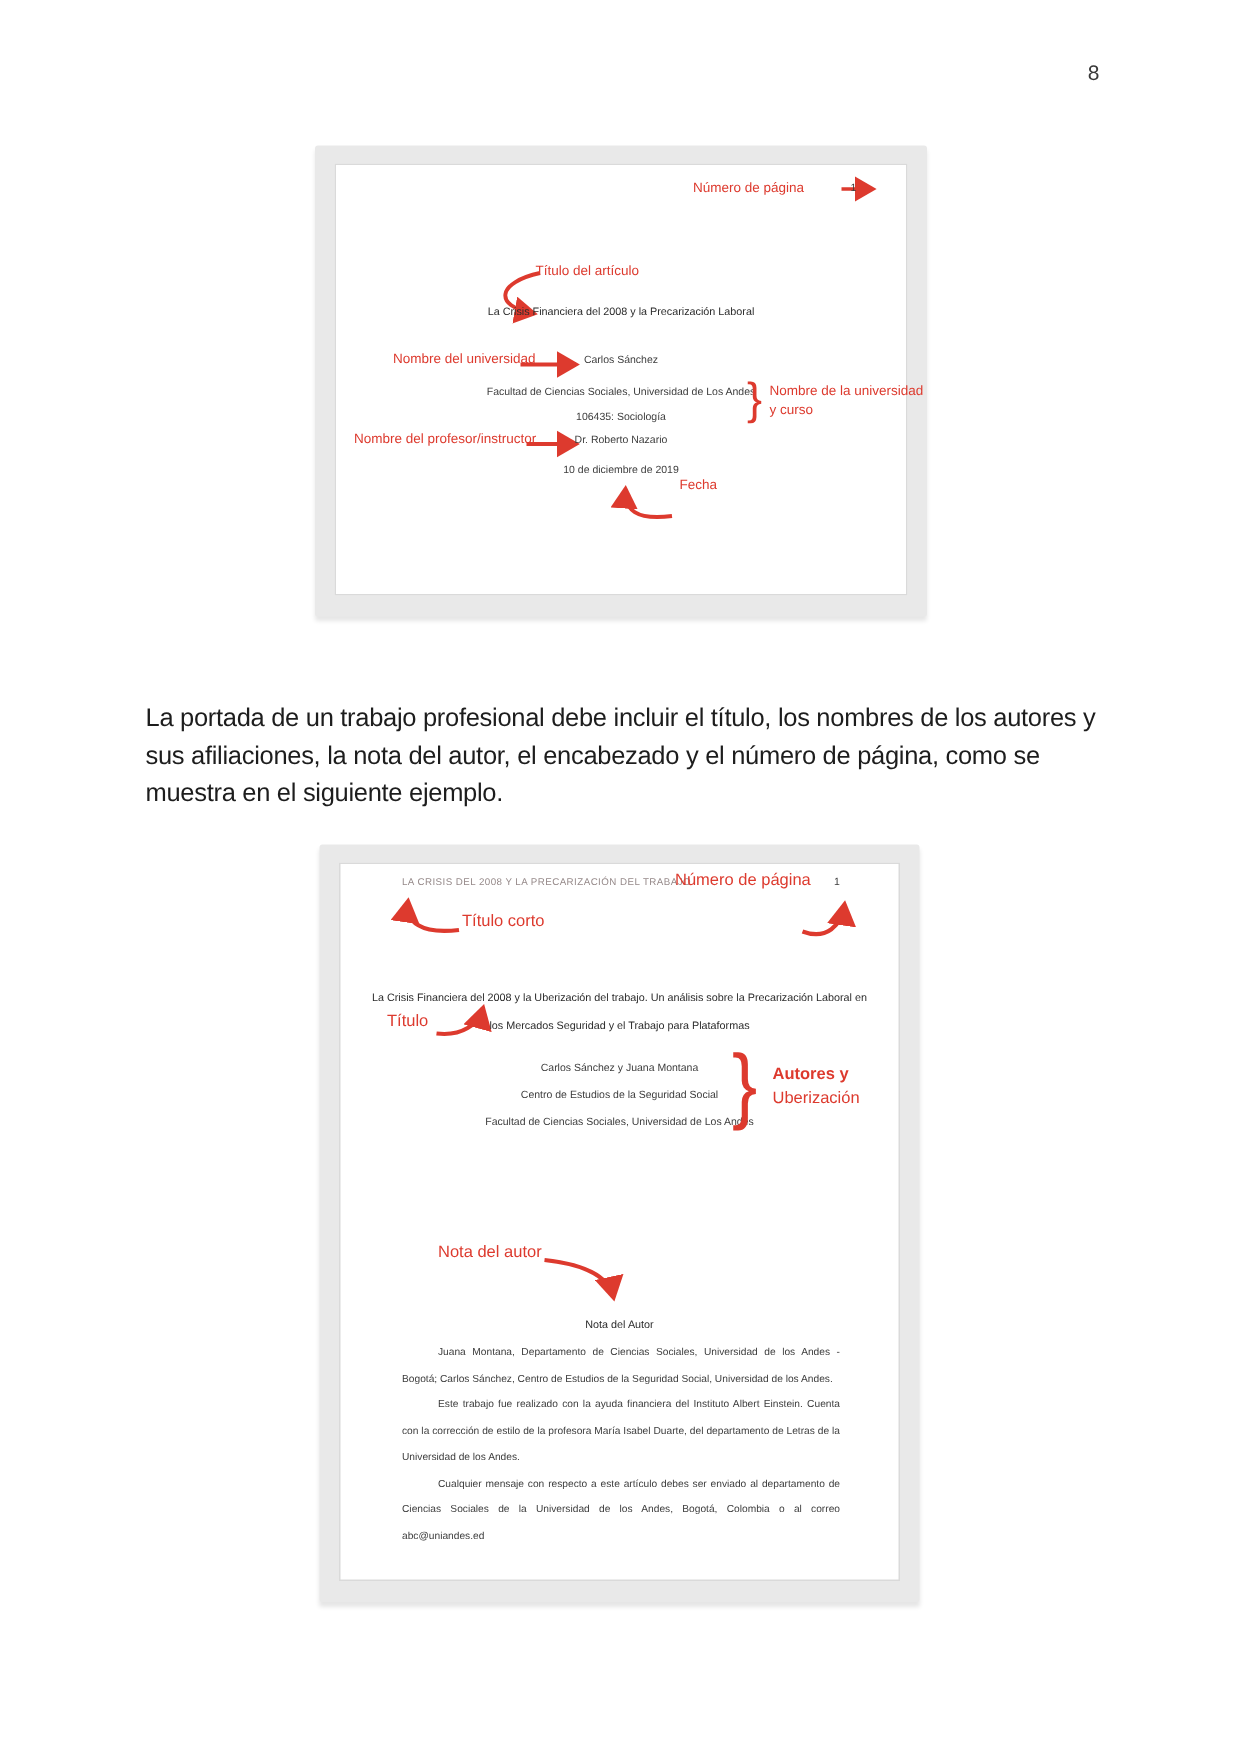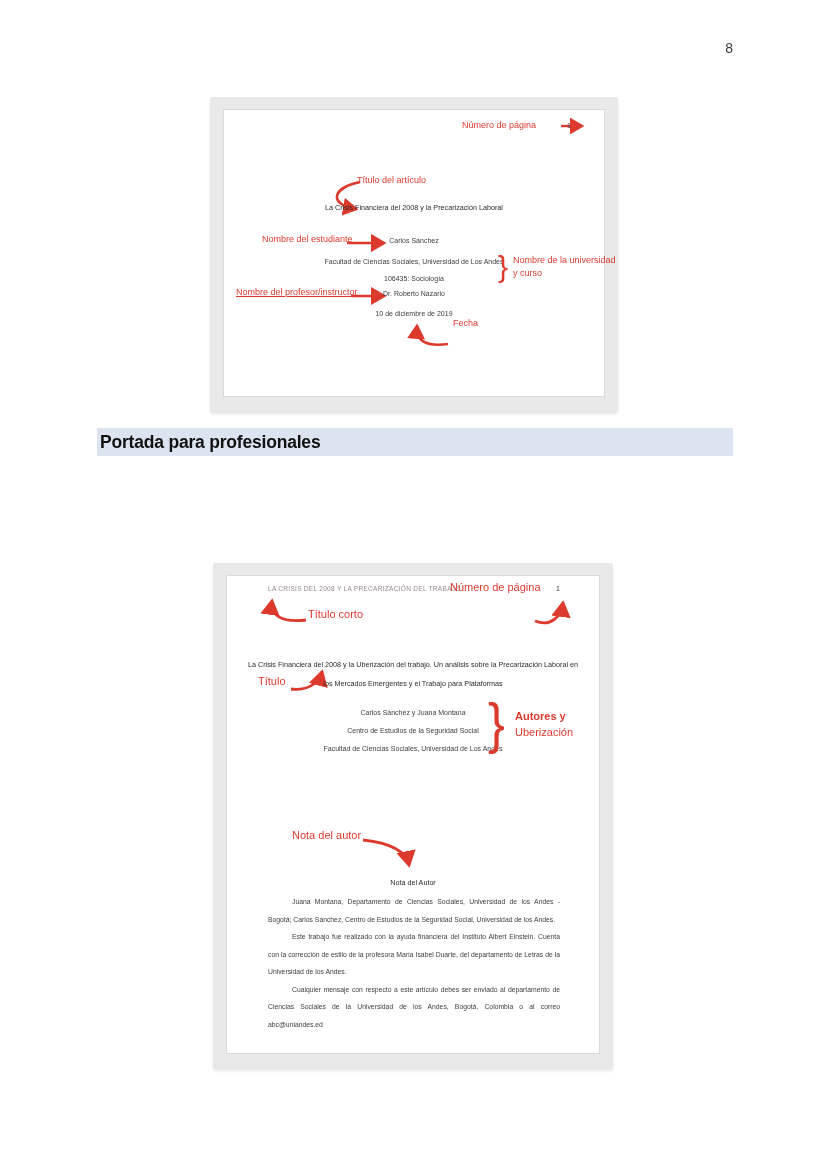--- a/index.html
+++ b/index.html
@@ -80,39 +80,37 @@
       <path d="M 141 199 L 174 199" stroke="#dd3a2e" stroke-width="2.6" fill="none" marker-end="url(#ah1)"></path>
       <path d="M 238 247 C 214 250 206 243 207 229" stroke="#dd3a2e" stroke-width="2.6" fill="none" marker-end="url(#ah1)"></path>
     </svg>
 
     <div class="abs ann" style="left:252px; top:23px;">Número de página</div>
     <div class="abs doc7" style="left:357px; top:25px;">1</div>
 
     <div class="abs ann" style="left:127px; top:78px;margin-left:20px;">Título del artículo</div>
     <div class="abs doc7b center" style="top:106px;">La Crisis Financiera del 2008 y la Precarización Laboral</div>
 
-    <div class="abs ann" style="left:52px; top:137px;">Nombre del estudiante</div>
+    <div class="abs ann" style="left:52px; top:137px;">Nombre del universidad</div>
     <div class="abs doc7 center" style="top:140px;">Carlos Sánchez</div>
 
     <div class="abs doc7 center" style="top:161px;">Facultad de Ciencias Sociales, Universidad de Los Andes</div>
     <div class="abs doc7 center" style="top:178px;">106435: Sociología</div>
     <div class="abs brace" style="left:288px; top:155px; font-size:30px;">}</div>
     <div class="abs ann" style="left:303px; top:158px;">Nombre de la universidad</div>
     <div class="abs ann" style="left:303px; top:171px;">y curso</div>
 
-    <div class="abs ann" style="left:26px; top:190px;text-decoration:underline;">Nombre del profesor/instructor</div>
+    <div class="abs ann" style="left:26px; top:190px;">Nombre del profesor/instructor</div>
     <div class="abs doc7 center" style="top:193px;">Dr. Roberto Nazario</div>
 
     <div class="abs doc7 center" style="top:213px;">10 de diciembre de 2019</div>
     <div class="abs ann" style="left:243px; top:221px;">Fecha</div>
   </div>
 
-  <div class="heading-bar">
-    <h2>Portada para profesionales</h2>
-  </div>
+  <p class="body-par">La portada de un trabajo profesional debe incluir el título, los nombres de los autores y sus afiliaciones, la nota del autor, el encabezado y el número de página, como se muestra en el siguiente ejemplo.</p>
 
   <div class="shot shot2" style="left:213px; top:563px; width:400px; height:505px;">
     <div class="paper"></div>
 
     <svg class="arrows" width="400" height="505" viewBox="0 0 400 505">
       <defs>
         <marker id="ah2" markerWidth="7" markerHeight="7" refX="5" refY="3.5" orient="auto">
           <path d="M0,0 L6,3.5 L0,7 Z" fill="#dd3a2e"></path>
         </marker>
       </defs>
@@ -121,21 +119,21 @@
       <path d="M 78 126 C 95 128 106 120 109 109" stroke="#dd3a2e" stroke-width="2.8" fill="none" marker-end="url(#ah2)"></path>
       <path d="M 150 277 C 178 280 193 288 196 302" stroke="#dd3a2e" stroke-width="2.8" fill="none" marker-end="url(#ah2)"></path>
     </svg>
 
     <div class="abs runhead" style="left:55px; top:22px;">LA CRISIS DEL 2008 Y LA PRECARIZACIÓN DEL TRABAJO</div>
     <div class="abs ann" style="left:237px; top:18px;">Número de página</div>
     <div class="abs doc7" style="left:343px; top:22px;">1</div>
     <div class="abs ann" style="left:95px; top:45px;">Título corto</div>
 
     <div class="abs doc7b center" style="top:97px;">La Crisis Financiera del 2008 y la Uberización del trabajo. Un análisis sobre la Precarización Laboral en</div>
-    <div class="abs doc7b center" style="top:116px;">los Mercados Emergentes y el Trabajo para Plataformas</div>
+    <div class="abs doc7b center" style="top:116px;">los Mercados Seguridad y el Trabajo para Plataformas</div>
     <div class="abs ann" style="left:45px; top:112px;">Título</div>
 
     <div class="abs doc7 center" style="top:146px;">Carlos Sánchez y Juana Montana</div>
     <div class="abs doc7 center" style="top:164px;">Centro de Estudios de la Seguridad Social</div>
     <div class="abs doc7 center" style="top:182px;">Facultad de Ciencias Sociales, Universidad de Los Andes</div>
     <div class="abs brace" style="left:274px; top:132px; font-size:56px; transform:scaleX(0.9);">}</div>
     <div class="abs ann" style="left:302px; top:147px;font-weight:bold;">Autores y</div>
     <div class="abs ann" style="left:302px; top:163px;">Uberización</div>
 
     <div class="abs ann" style="left:79px; top:266px;">Nota del autor</div>

